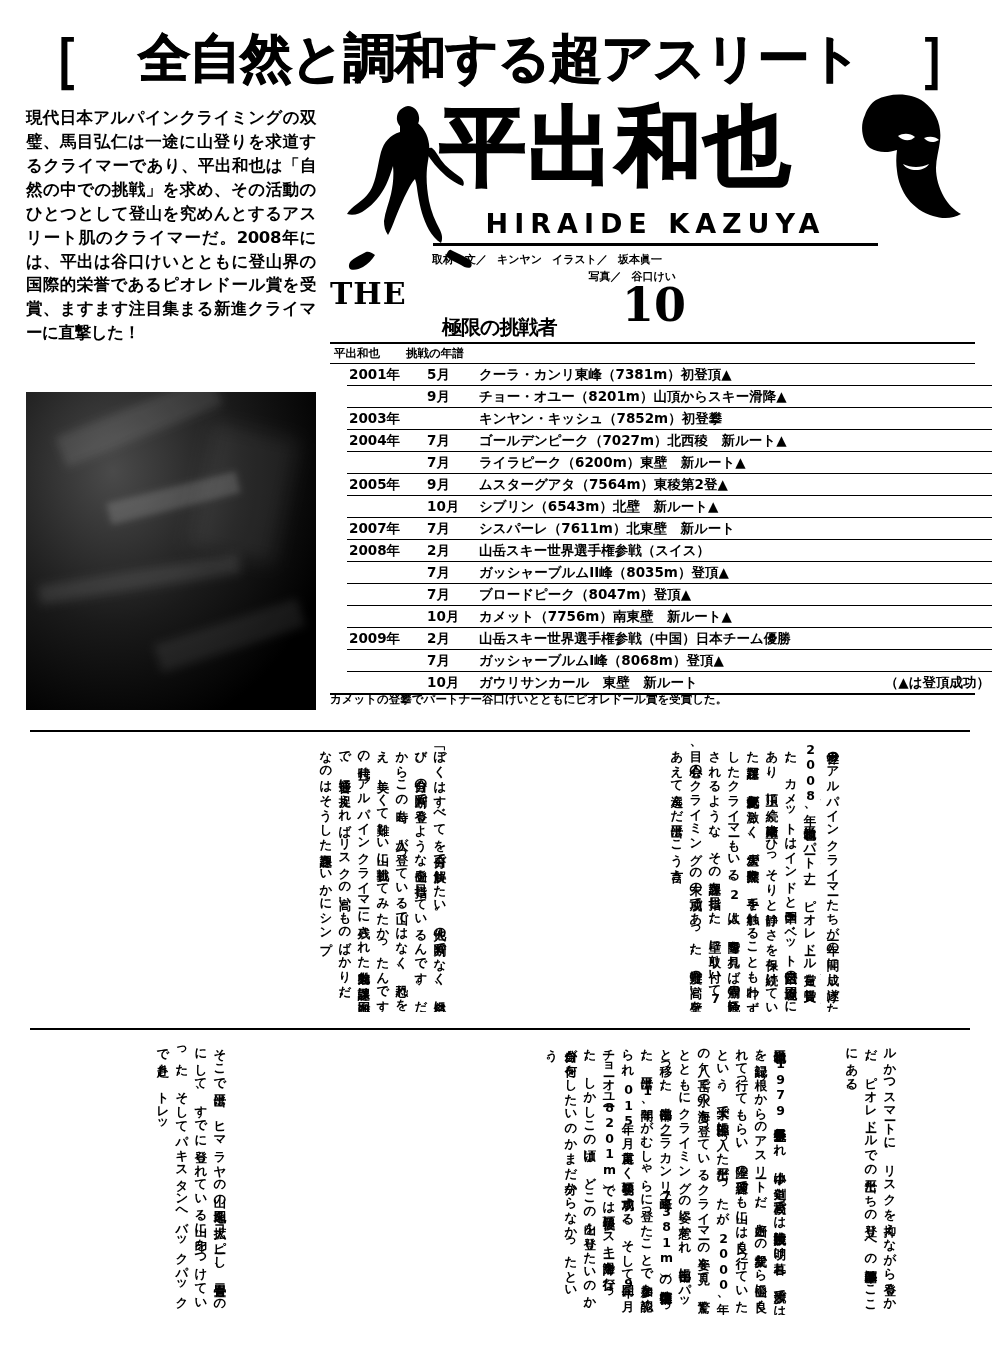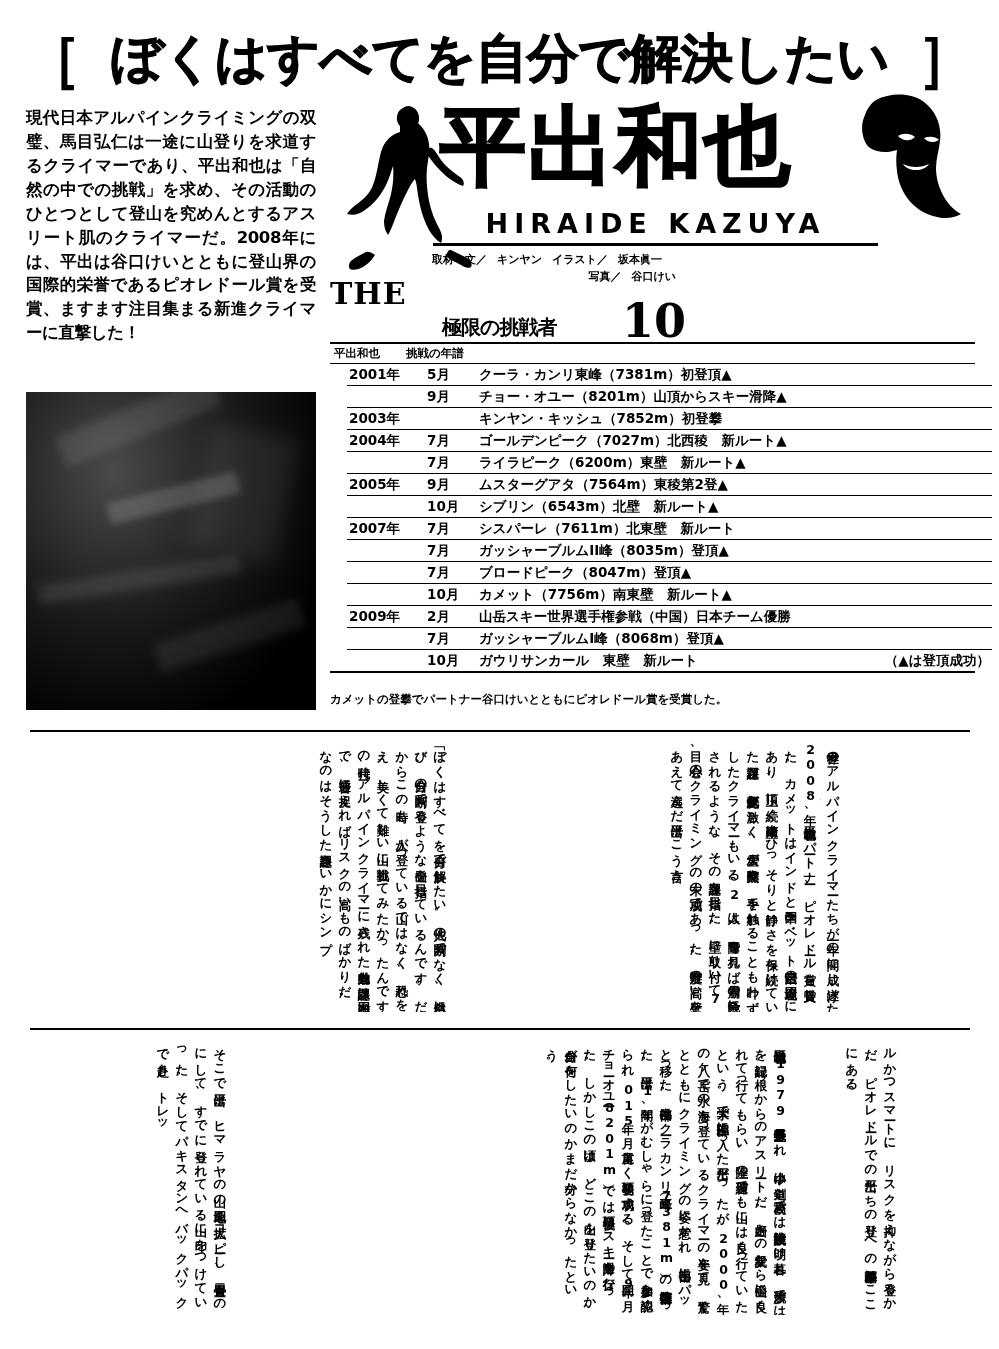--- a/index.html
+++ b/index.html
@@ -80,21 +80,21 @@
   .series .climber{
     position:absolute;left:84px;top:-4px;font-size:44px;font-weight:bold;
     font-family:"DejaVu Serif","Liberation Serif",serif;letter-spacing:-1px;
     width:auto;height:auto;
   }
   .series .sub{
     position:absolute;left:112px;top:40px;font-size:20px;font-weight:bold;
     letter-spacing:-1px;
   }
   .series .num{
-    position:absolute;left:292px;top:24px;font-size:46px;font-weight:bold;
+    position:absolute;left:292px;top:8px;font-size:46px;font-weight:bold;
     font-family:"DejaVu Serif","Liberation Serif",serif;line-height:1;
   }
 
   
   .profile{
     position:absolute;left:705px;top:258px;width:268px;height:82px;
     border:2px solid #000;padding:4px 6px;box-sizing:border-box;
     font-size:10.5px;font-weight:bold;line-height:1.32;
   }
   .profile .nm{font-size:11.5px;}
@@ -150,21 +150,21 @@
     white-space:normal;
   }
 </style>
 </head>
 <body>
 
 <div class="page">
 
   <div class="headline">
     <span class="bracket">［</span>
-    <span class="htext">ぼくはすべてを自分で解決したい</span>
+    <span class="htext">全自然と調和する超アスリート</span>
     <span class="bracket">］</span>
   </div>
 
   <div class="lead">現代日本アルパインクライミングの双璧、馬目弘仁は一途に山登りを求道するクライマーであり、平出和也は「自然の中での挑戦」を求め、その活動のひとつとして登山を究めんとするアスリート肌のクライマーだ。2008年には、平出は谷口けいとともに登山界の国際的栄誉であるピオレドール賞を受賞、ますます注目集まる新進クライマーに直撃した！</div>
 
   <div class="photo">
     <div class="streak s1"></div>
     <div class="streak s2"></div>
     <div class="streak s3"></div>
     <div class="streak s4"></div>
@@ -262,20 +262,26 @@
           <td class="c-evt">シブリン（6543m）北壁　新ルート▲</td>
           <td class="c-note"></td>
         </tr>
         <tr>
           <td class="c-year">2007年</td>
           <td class="c-month">7月</td>
           <td class="c-evt">シスパーレ（7611m）北東壁　新ルート</td>
           <td class="c-note"></td>
         </tr>
         <tr>
+          <td class="c-year">2008年</td>
+          <td class="c-month">2月</td>
+          <td class="c-evt">山岳スキー世界選手権参戦（スイス）</td>
+          <td class="c-note"></td>
+        </tr>
+        <tr>
           <td class="c-year"></td>
           <td class="c-month">7月</td>
           <td class="c-evt">ガッシャーブルムII峰（8035m）登頂▲</td>
           <td class="c-note"></td>
         </tr>
         <tr>
           <td class="c-year"></td>
           <td class="c-month">7月</td>
           <td class="c-evt">ブロードピーク（8047m）登頂▲</td>
           <td class="c-note"></td>

